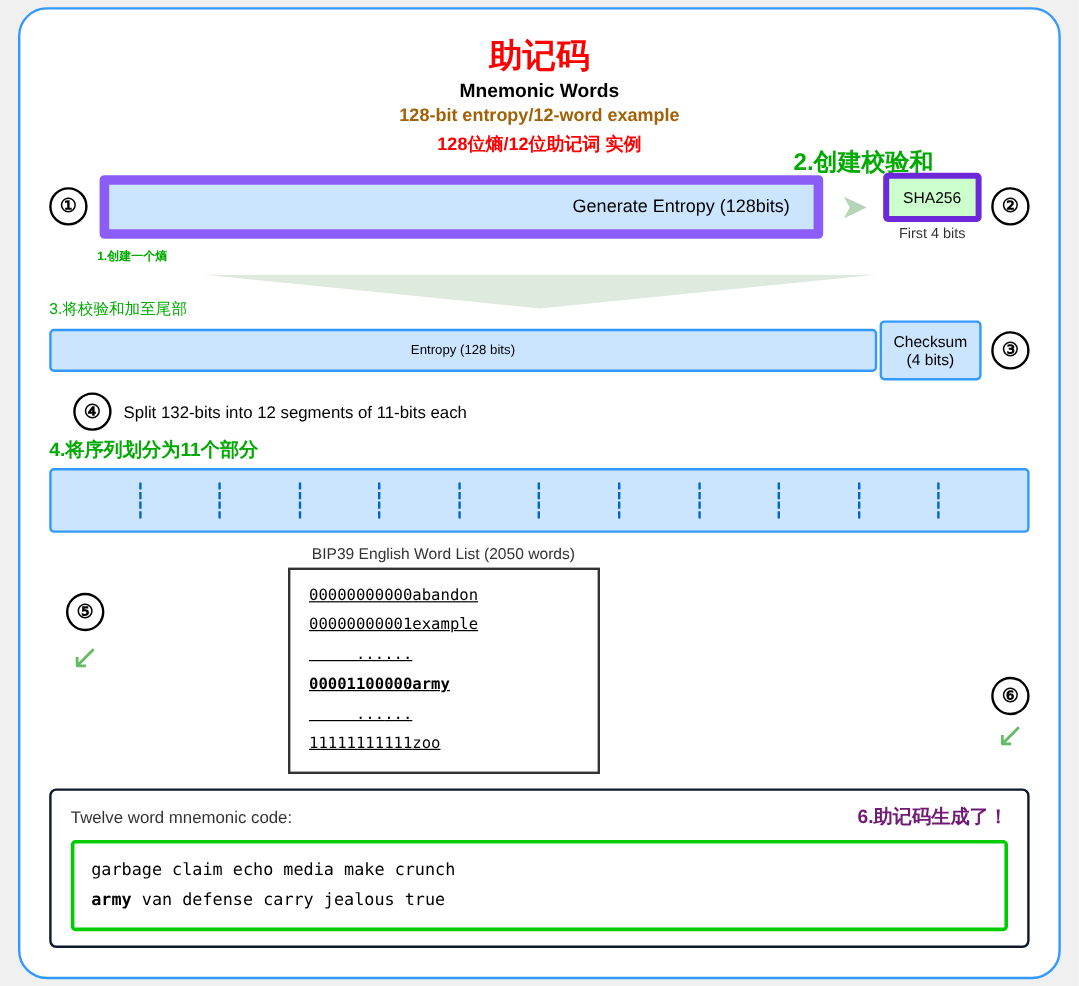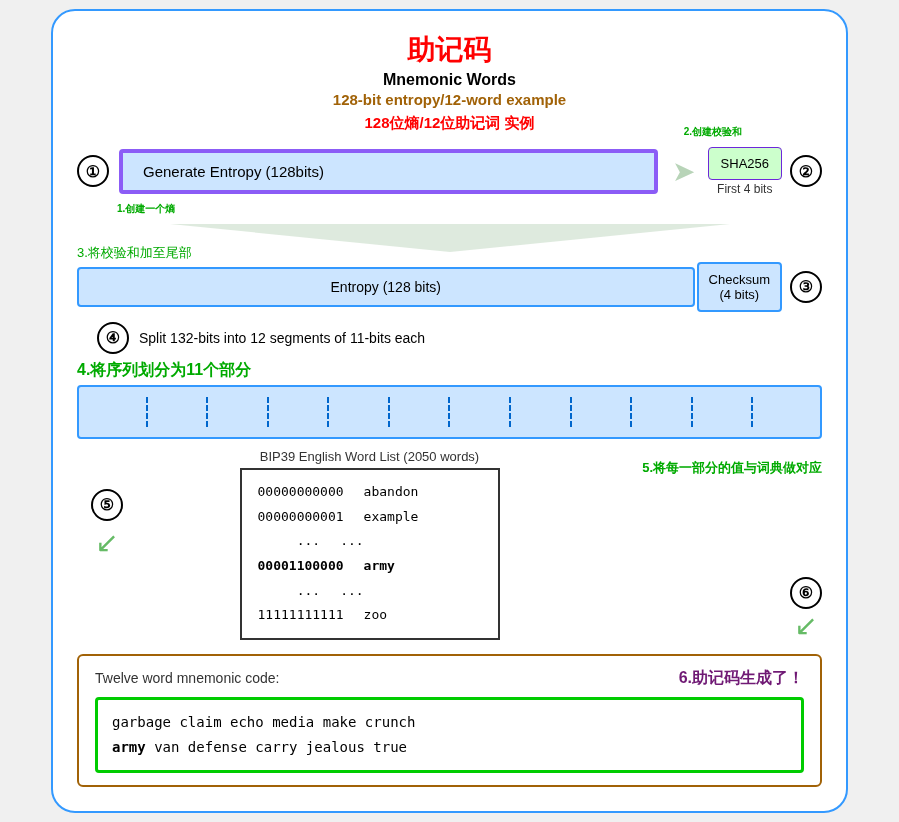--- a/index.html
+++ b/index.html
@@ -8,21 +8,21 @@
       display: flex;
       justify-content: center;
       align-items: center;
       min-height: 100vh;
       font-family: Arial, sans-serif;
     }
     .outer-container {
       background: white;
       border-radius: 24px;
       border: 2px solid #3399ff;
-      width: 797px;
+      width: 869px;
       padding: 20px 24px 24px;
       position: relative;
     }
     .title-zh {
       text-align: center;
       font-size: 28px;
       font-weight: bold;
       color: #ff0000;
       margin-bottom: 2px;
     }
@@ -64,30 +64,30 @@
       border: 2px solid #000;
       border-radius: 50%;
       font-size: 16px;
       font-weight: bold;
       background: white;
       flex-shrink: 0;
     }
     .entropy-box {
       flex: 1;
       background: #cce5ff;
-      border: 4px solid #8b5cf6;
+      border: 8px solid #8b5cf6;
       border-radius: 4px;
       padding: 10px 20px;
-      text-align: left;
+      text-align: right;
       font-size: 15px;
       margin: 0 10px;
     }
     .sha-box {
       background: #ccffcc;
-      border: 1px solid #6d28d9;
+      border: 5px solid #6d28d9;
       border-radius: 4px;
       padding: 8px 12px;
       text-align: center;
       font-size: 13px;
       min-width: 70px;
     }
     .first4bits {
       text-align: center;
       font-size: 12px;
       color: #333;
@@ -101,21 +101,21 @@
       margin: 10px 0;
       position: relative;
     }
     .entropy128-box {
       flex: 1;
       background: #cce5ff;
       border: 2px solid #3399ff;
       border-radius: 4px;
       padding: 10px 20px;
       text-align: center;
-      font-size: 14px;
+      font-size: 11px;
       margin-right: 0;
     }
     .checksum-box {
       background: #cce5ff;
       border: 2px solid #3399ff;
       border-radius: 4px;
       padding: 8px 10px;
       text-align: center;
       font-size: 13px;
       min-width: 80px;
@@ -169,35 +169,35 @@
       background: white;
       padding: 10px 16px;
       font-family: monospace;
       font-size: 13px;
       line-height: 1.9;
       min-width: 260px;
       display: inline-block;
     }
     .wordlist-row {
       display: flex;
-      gap: 20px;
+      text-decoration: underline;
     }
     .wordlist-col-left {
       text-align: left;
     }
     .wordlist-col-right {
       text-align: left;
     }
     .highlight-row {
       font-weight: bold;
     }
 
     
     .section6-container {
-      border: 2px solid #a16207;
+      border: 2px solid #0f172a;
       border-radius: 6px;
       background: white;
       padding: 12px 16px;
       margin-top: 12px;
       position: relative;
     }
     .section6-header {
       display: flex;
       align-items: center;
       justify-content: space-between;
@@ -259,21 +259,21 @@
 <body>
 
 <div class="outer-container">
 
   <div class="title-zh">助记码</div>
   <div class="title-en">Mnemonic Words</div>
   <div class="subtitle-en">128-bit entropy/12-word example</div>
   <div class="subtitle-zh">128位熵/12位助记词 实例</div>
 
   <div class="section1-wrapper">
-    <div style="position:absolute; right: 80px; top:-22px; color:#00aa00; font-weight:bold; font-size:10px;">2.创建校验和</div>
+    <div style="position:absolute; right: 80px; top:-22px; color:#00aa00; font-weight:bold; font-size:20px;">2.创建校验和</div>
     <div class="section1-row">
       <span class="circle-num">①</span>
       <div class="entropy-box">Generate Entropy (128bits)</div>
       <span class="arrow-right">➤</span>
       <div class="sha-col">
         <div class="sha-box">SHA256</div>
         <div class="first4bits">First 4 bits</div>
       </div>
       <span class="circle-num" style="margin-left:8px;">②</span>
     </div>
@@ -360,21 +360,20 @@
           <span class="wordlist-col-right">...</span>
         </div>
         <div class="wordlist-row">
           <span class="wordlist-col-left">11111111111</span>
           <span class="wordlist-col-right">zoo</span>
         </div>
       </div>
     </div>
 
     <div style="display:flex; flex-direction:column; align-items:flex-end; width:220px; padding-top:10px; position:relative;">
-      <div style="color:#00aa00; font-weight:bold; font-size:13px; text-align:right;">5.将每一部分的值与词典做对应</div>
       <div style="margin-top:100px; display:flex; flex-direction:column; align-items:center;">
         <span class="circle-num">⑥</span>
         <div style="color:#66bb66; font-size:28px;">↙</div>
       </div>
     </div>
   </div>
 
   <div class="section6-container">
     <div class="section6-header">
       <span class="twelve-word-label">Twelve word mnemonic code:</span>

